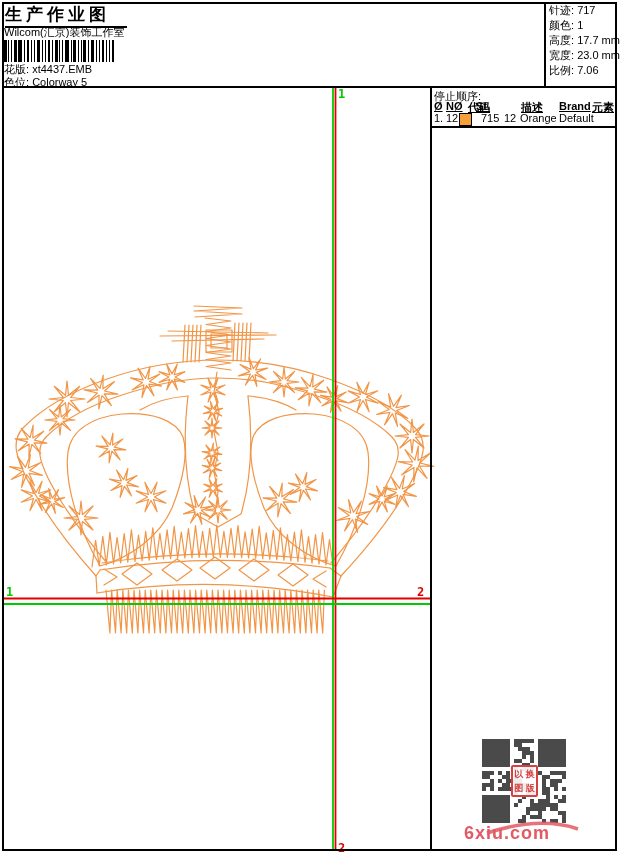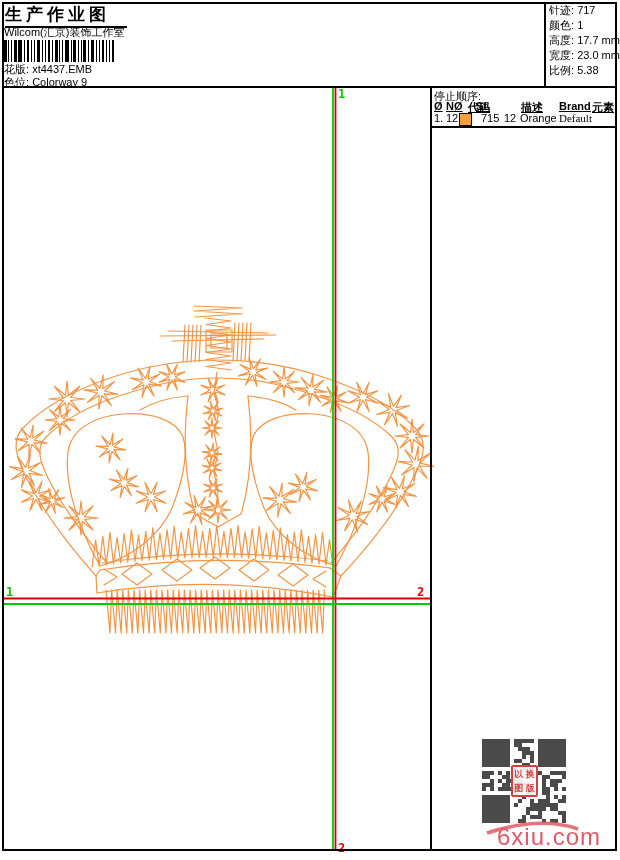--- a/index.html
+++ b/index.html
@@ -25,21 +25,21 @@
   .st{stroke:var(--thread,#F19546);fill:none;stroke-width:1.2;stroke-linejoin:round;stroke-linecap:round;}
   .ln-g{stroke:var(--green,#00cc00);stroke-width:1.8;}
   .ln-r{stroke:var(--red,#e00000);stroke-width:1.8;}
   .mk{font-family:"DejaVu Sans Mono","Liberation Mono",monospace;font-size:12px;font-weight:bold;}
   .mk-g{fill:var(--green,#00cc00);}
   .mk-r{fill:var(--red,#e00000);}
   #qr rect{fill:#4a4a4a;}
   #stamp{left:511px;top:765px;width:23px;height:28px;border:2px solid #d64040;border-radius:2px;
     background:rgba(255,255,255,.9);display:grid;grid-template-columns:1fr 1fr;align-items:center;
     justify-items:center;font-size:9px;line-height:9px;color:#d64040;font-weight:bold;}
-  #logo{left:497px;top:823px;font-size:24px;font-weight:normal;letter-spacing:1px;color:var(--logo,#e25b64);}
+  #logo{left:464px;top:823px;font-size:18px;font-weight:bold;letter-spacing:1px;color:var(--logo,#e25b64);}
 </style>
 </head>
 <body>
 
 <svg id="crown-svg" width="620" height="860" viewBox="0 0 620 860">
   <g class="st">
 
     <path d="M96 576C71 548 44 513 27 479C16 457 11 441 23 428C43 407 73 391 107 379C141 367 175 360 218 360C261 360 295 367 329 379C363 391 396 407 416 429C428 442 424 458 412 480C395 514 367 548 341 576"></path>
 
     <path d="M107 563C85 537 62 506 48 478C39 459 36 448 46 437C64 419 91 405 122 395C153 385 181 378 218 378C255 378 283 385 314 395C345 405 374 419 392 437C402 448 399 459 390 478C376 506 353 537 331 563"></path>
@@ -305,48 +305,48 @@
     <div style="left: 102px; width: 1.3px;"></div>
     <div style="left: 104.9px; width: 1.3px;"></div>
     <div style="left: 107.8px; width: 2.6px;"></div>
   </div>
 <div id="pattern-line" class="abs lbl">
   <span>花版:</span>
   <span>xt4437.EMB</span>
 </div>
 <div id="colorway-line" class="abs lbl">
   <span>色位:</span>
-  <span>Colorway 9</span>
+  <span>Colorway 5</span>
 </div>
 
 <div id="summary" class="abs">
   <div class="row lbl"><span>针迹:</span> <span>717</span></div>
   <div class="row lbl"><span>颜色:</span> <span>1</span></div>
   <div class="row lbl"><span>高度:</span> <span>17.7 mm</span></div>
   <div class="row lbl"><span>宽度:</span> <span>23.0 mm</span></div>
-  <div class="row lbl"><span>比例:</span> <span>5.38</span></div>
+  <div class="row lbl"><span>比例:</span> <span>7.06</span></div>
 </div>
 
 <div id="stop-title" class="abs lbl">停止顺序:</div>
 <span class="colhead" style="left:434px;">Ø</span>
 <span class="colhead" style="left:446px;">NØ</span>
 <span class="colhead" style="left:476px;">St.</span>
 <span class="colhead" style="left:468px;">代码</span>
 <span class="colhead" style="left:521px;">描述</span>
 <span class="colhead" style="left:559px;text-decoration:underline;">Brand</span>
 <span class="colhead" style="left:592px;">元素</span>
 
 <div>
   <span class="cellv" style="left:434px;">1.</span>
   <span class="cellv" style="left:446px;">12</span>
   <div id="swatch" class="abs" style="background: rgb(246, 160, 58);"></div>
   <span class="cellv" style="left:475px;margin-left:6px;">715</span>
   <span class="cellv" style="left:504px;">12</span>
   <span class="cellv" style="left:520px;">Orange</span>
-  <span class="cellv" style="left:559px;font-family:Liberation Serif, serif;">Default</span>
+  <span class="cellv" style="left:559px;">Default</span>
 </div>
 
 <div id="stamp" class="abs">
   <span>以</span>
   <span>换</span>
   <span>图</span>
   <span>版</span>
 </div>
 <div id="logo" class="abs">6xiu.com</div>
 

